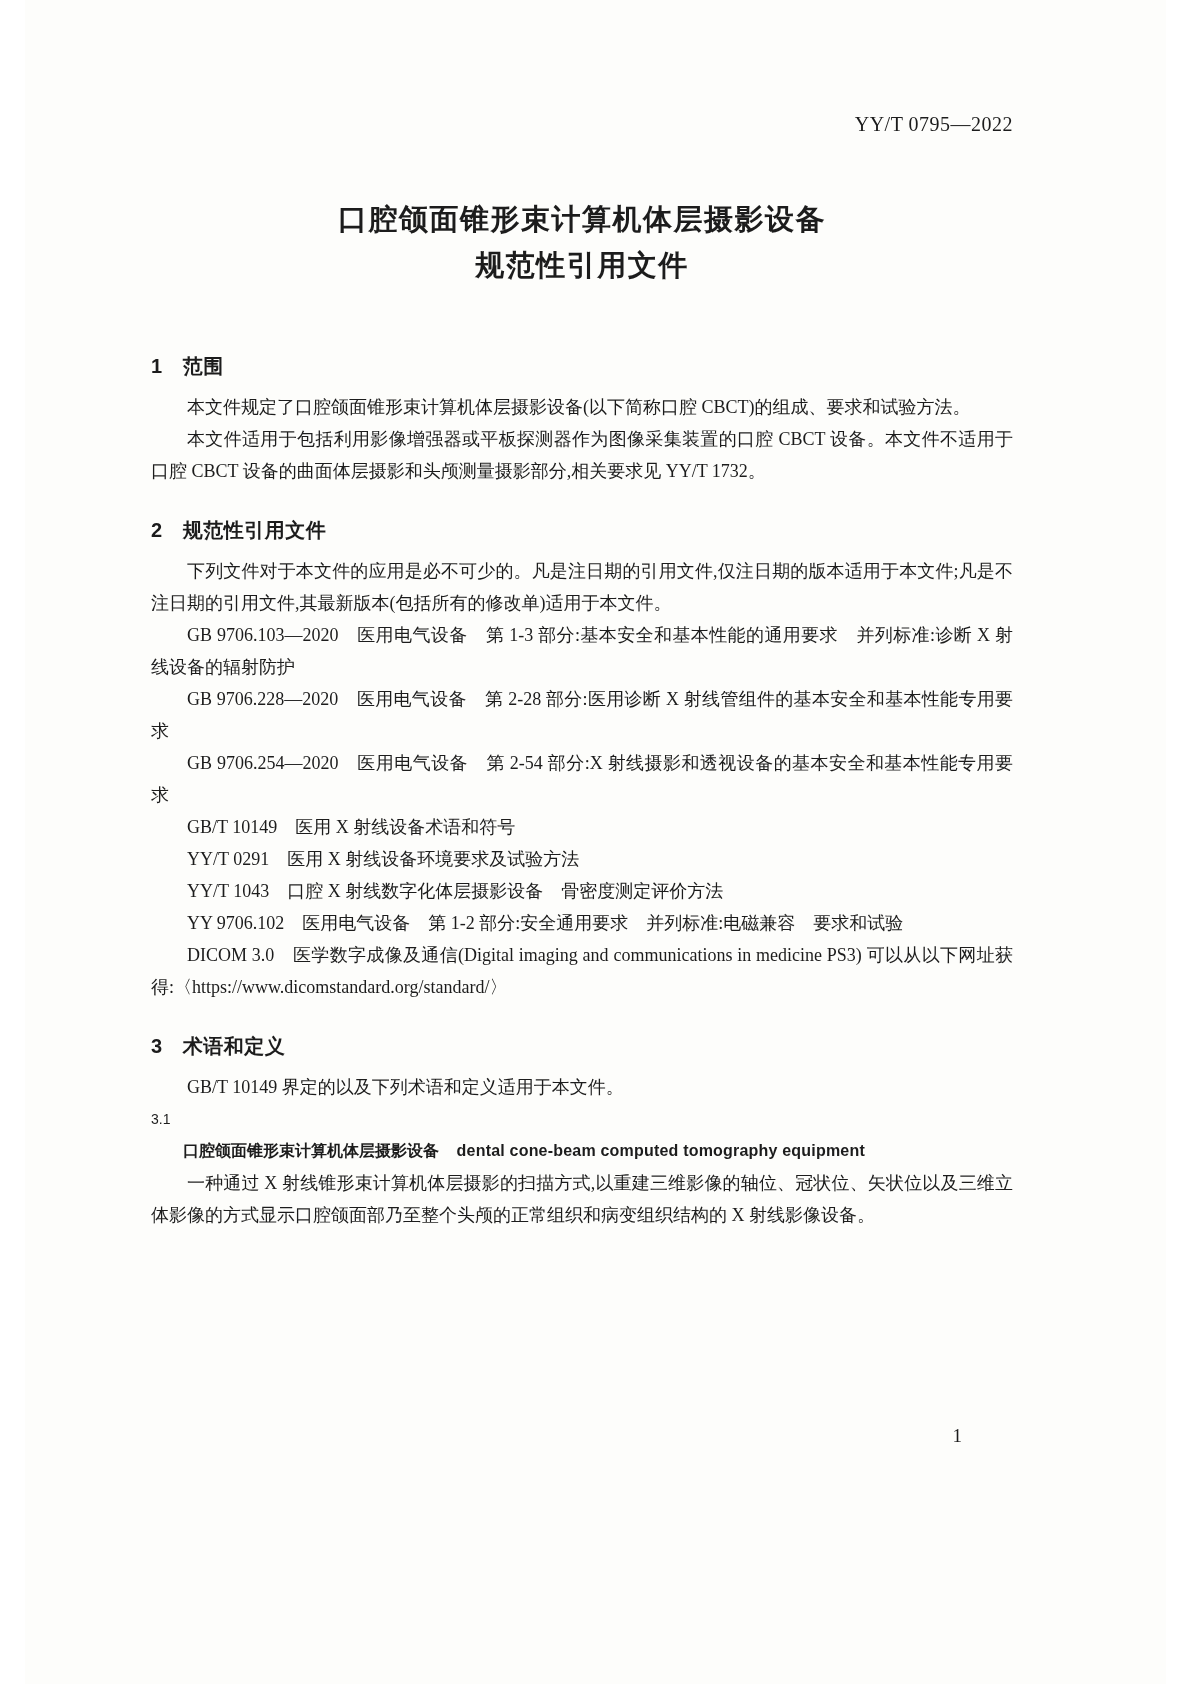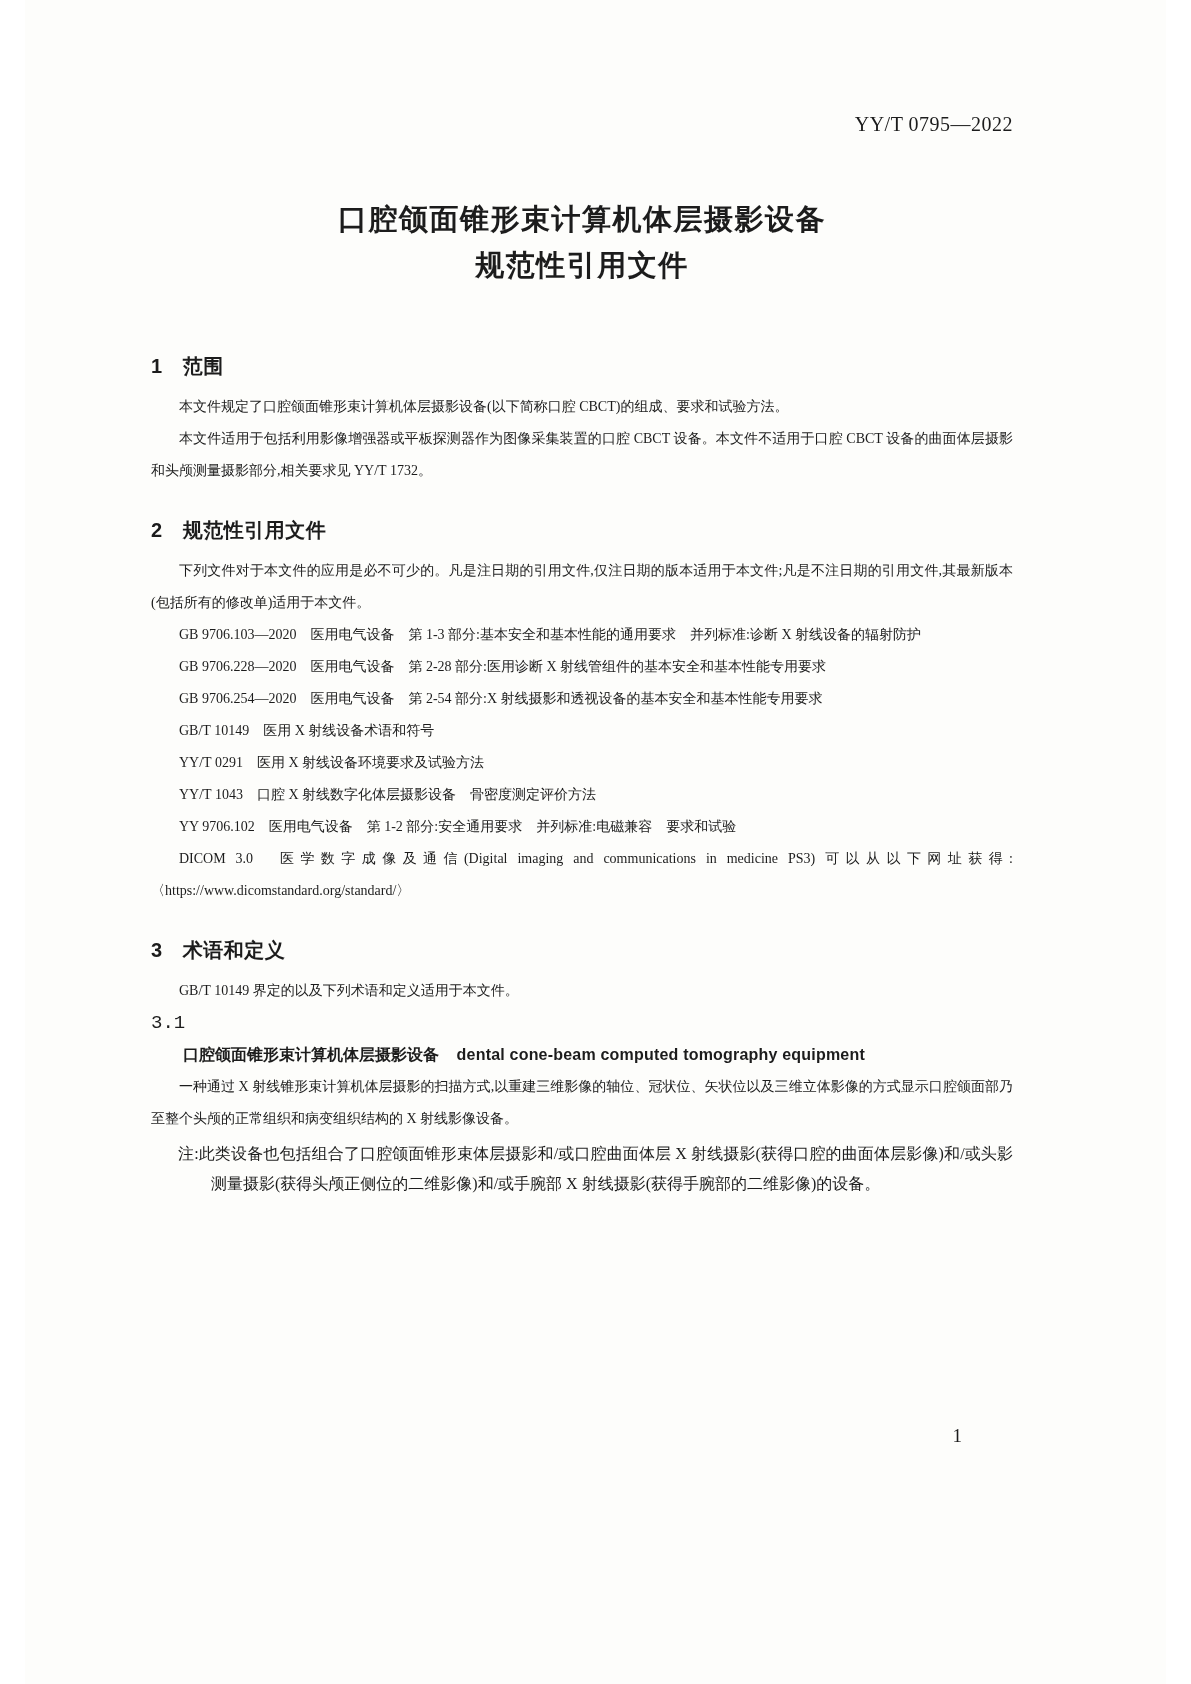--- a/index.html
+++ b/index.html
@@ -40,28 +40,28 @@
     font-family: "Liberation Sans", sans-serif;
     font-weight: 700;
     font-size: 20px;
     line-height: 26px;
     letter-spacing: 0.5px;
   }
   h2.sec-heading.first { margin-top: 65px; }
   h2.sec-heading .h-text { margin-left: 1em; }
   .sec-body { margin-top: 12px; }
   .para {
-    font-size: 14px;
+    font-size: 18px;
     line-height: 32px;
     text-align: justify;
     text-indent: 2em;
   }
   .term-number {
-    font-family: Liberation Mono, monospace;
-    font-size: 19px;
+    font-family: Liberation Sans, sans-serif;
+    font-size: 14px;
     line-height: 32px;
   }
   .term-line {
     font-family: "Liberation Sans", sans-serif;
     font-weight: 700;
     font-size: 16px;
     line-height: 32px;
     text-indent: 2em;
   }
   .term-line .term-en { margin-left: 1.1em; letter-spacing: 0.2px; }
@@ -120,21 +120,18 @@
     <h2 class="sec-heading">
       <span>3</span><span class="h-text">术语和定义</span>
     </h2>
     <div class="sec-body">
       <p class="para">GB/T 10149 界定的以及下列术语和定义适用于本文件。</p>
       <p class="term-number">3.1</p>
       <p class="term-line">
         <span>口腔颌面锥形束计算机体层摄影设备</span><span class="term-en">dental cone-beam computed tomography equipment</span>
       </p>
       <p class="para">一种通过 X 射线锥形束计算机体层摄影的扫描方式,以重建三维影像的轴位、冠状位、矢状位以及三维立体影像的方式显示口腔颌面部乃至整个头颅的正常组织和病变组织结构的 X 射线影像设备。</p>
-      <p class="note">
-        <span class="note-label">注:</span><span>此类设备也包括组合了口腔颌面锥形束体层摄影和/或口腔曲面体层 X 射线摄影(获得口腔的曲面体层影像)和/或头影测量摄影(获得头颅正侧位的二维影像)和/或手腕部 X 射线摄影(获得手腕部的二维影像)的设备。</span>
-      </p>
     </div>
 
   </div>
 
   <div class="page-number">1</div>
 </div>
 
 </body></html>

